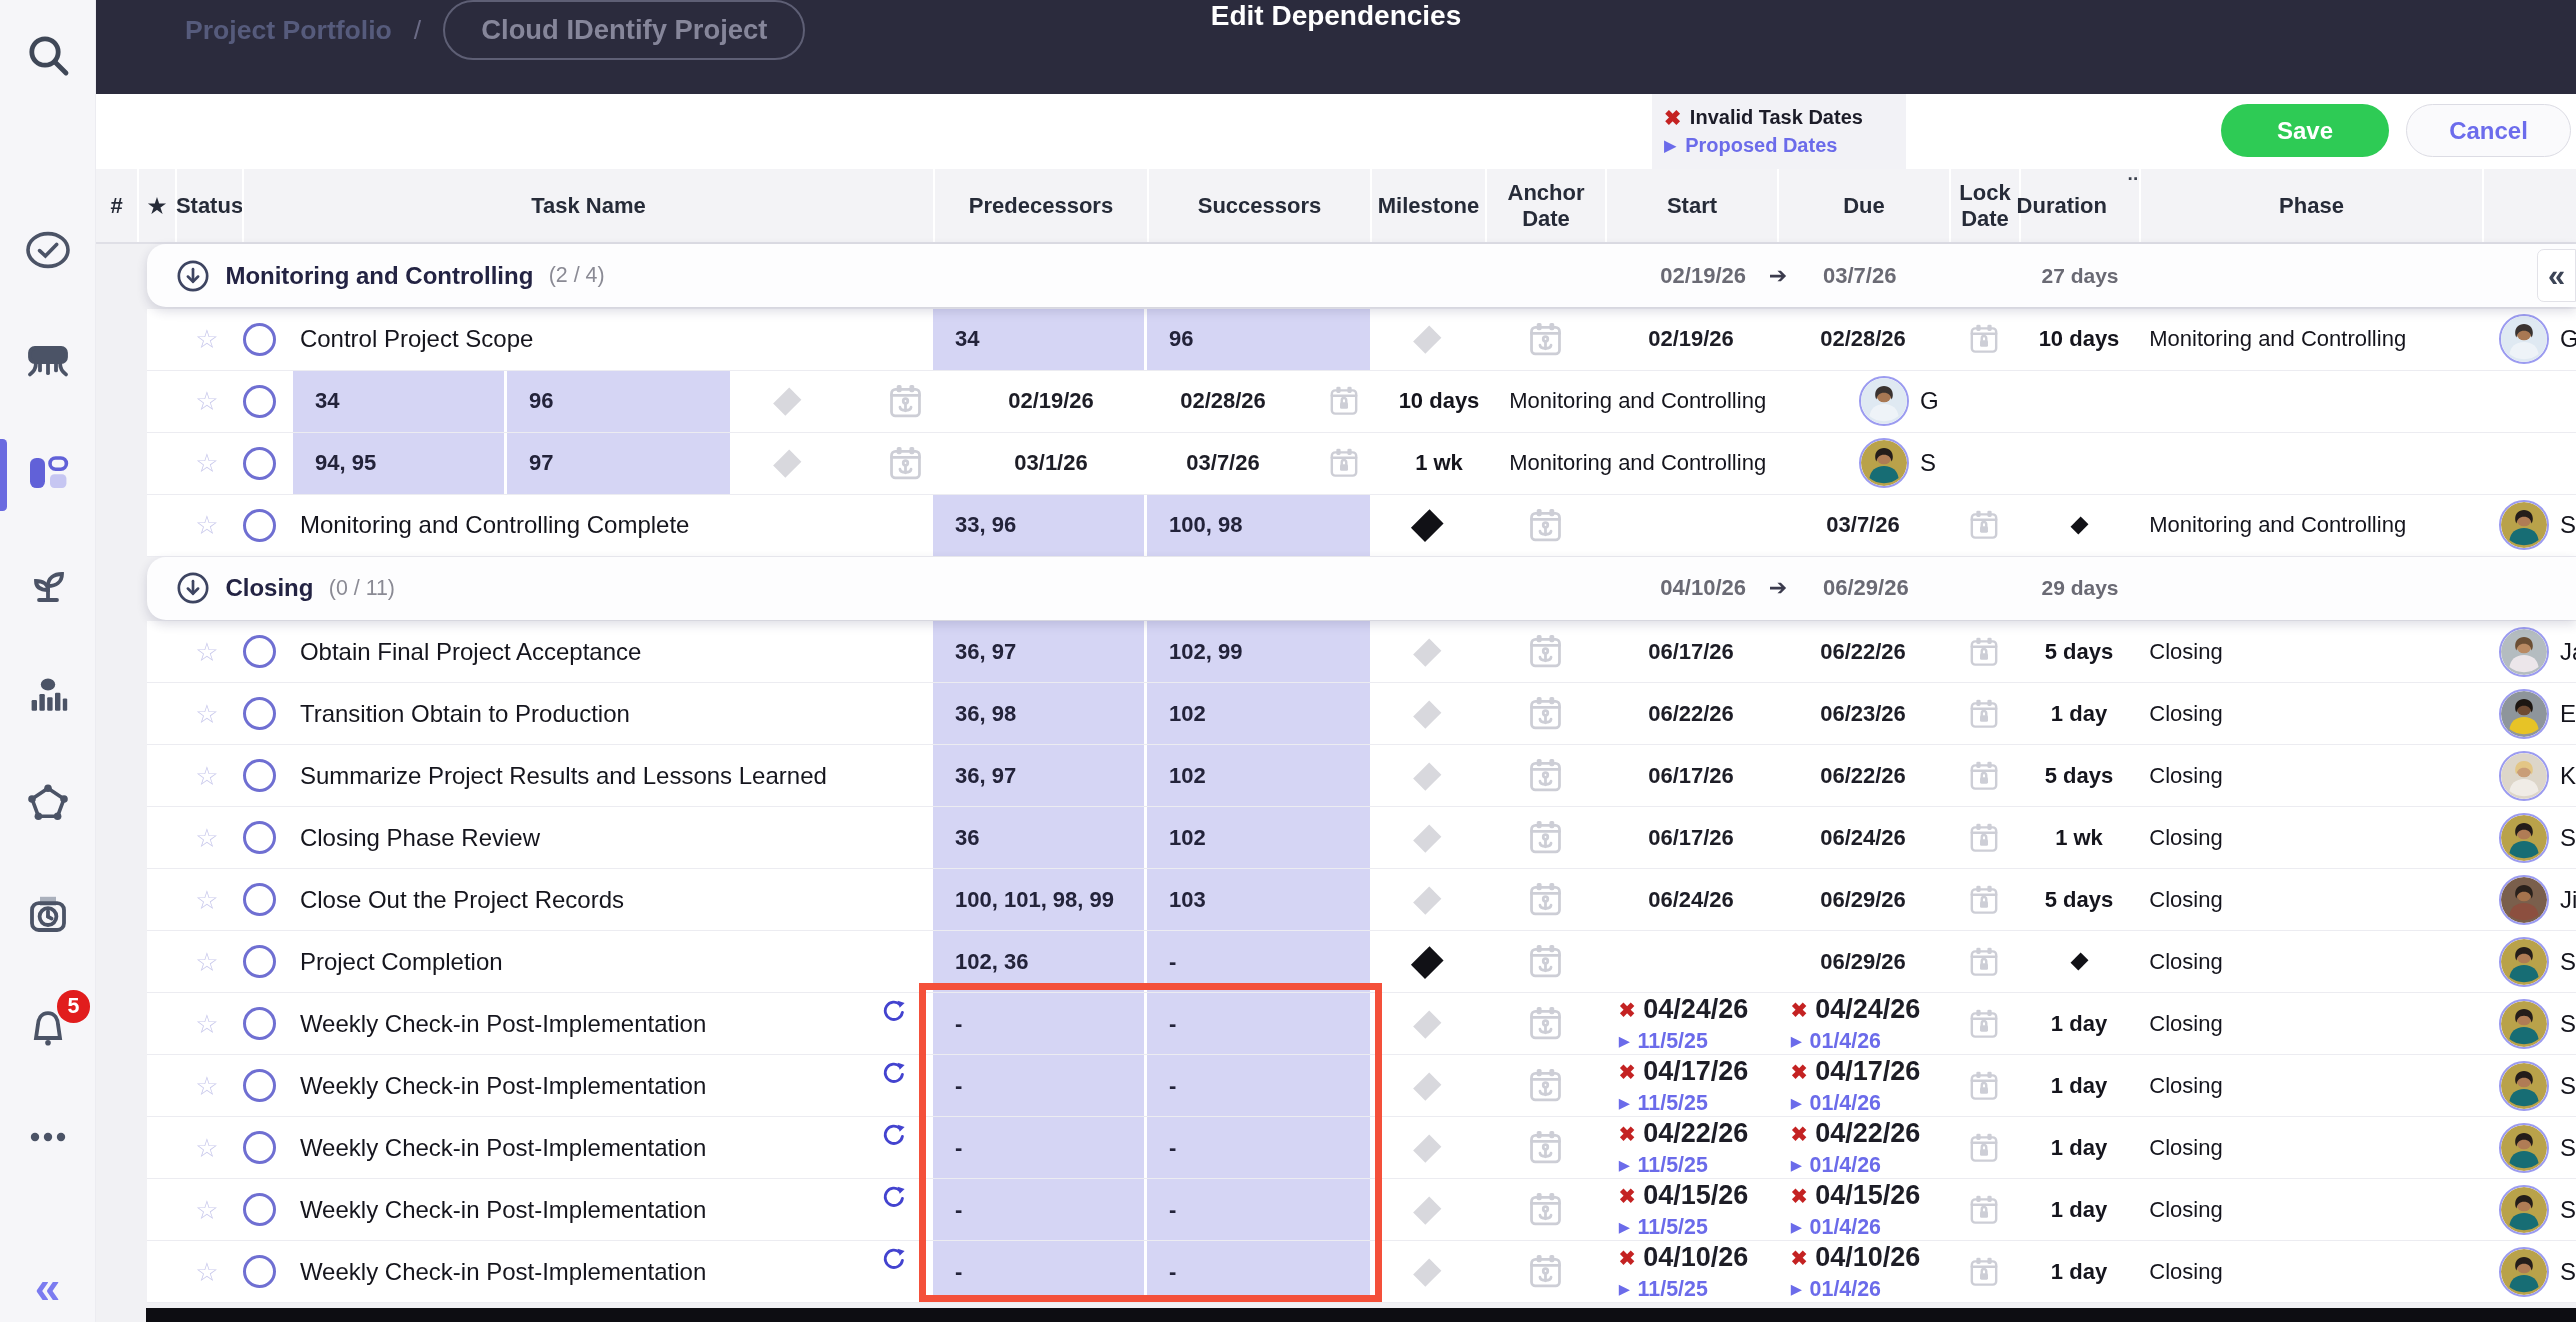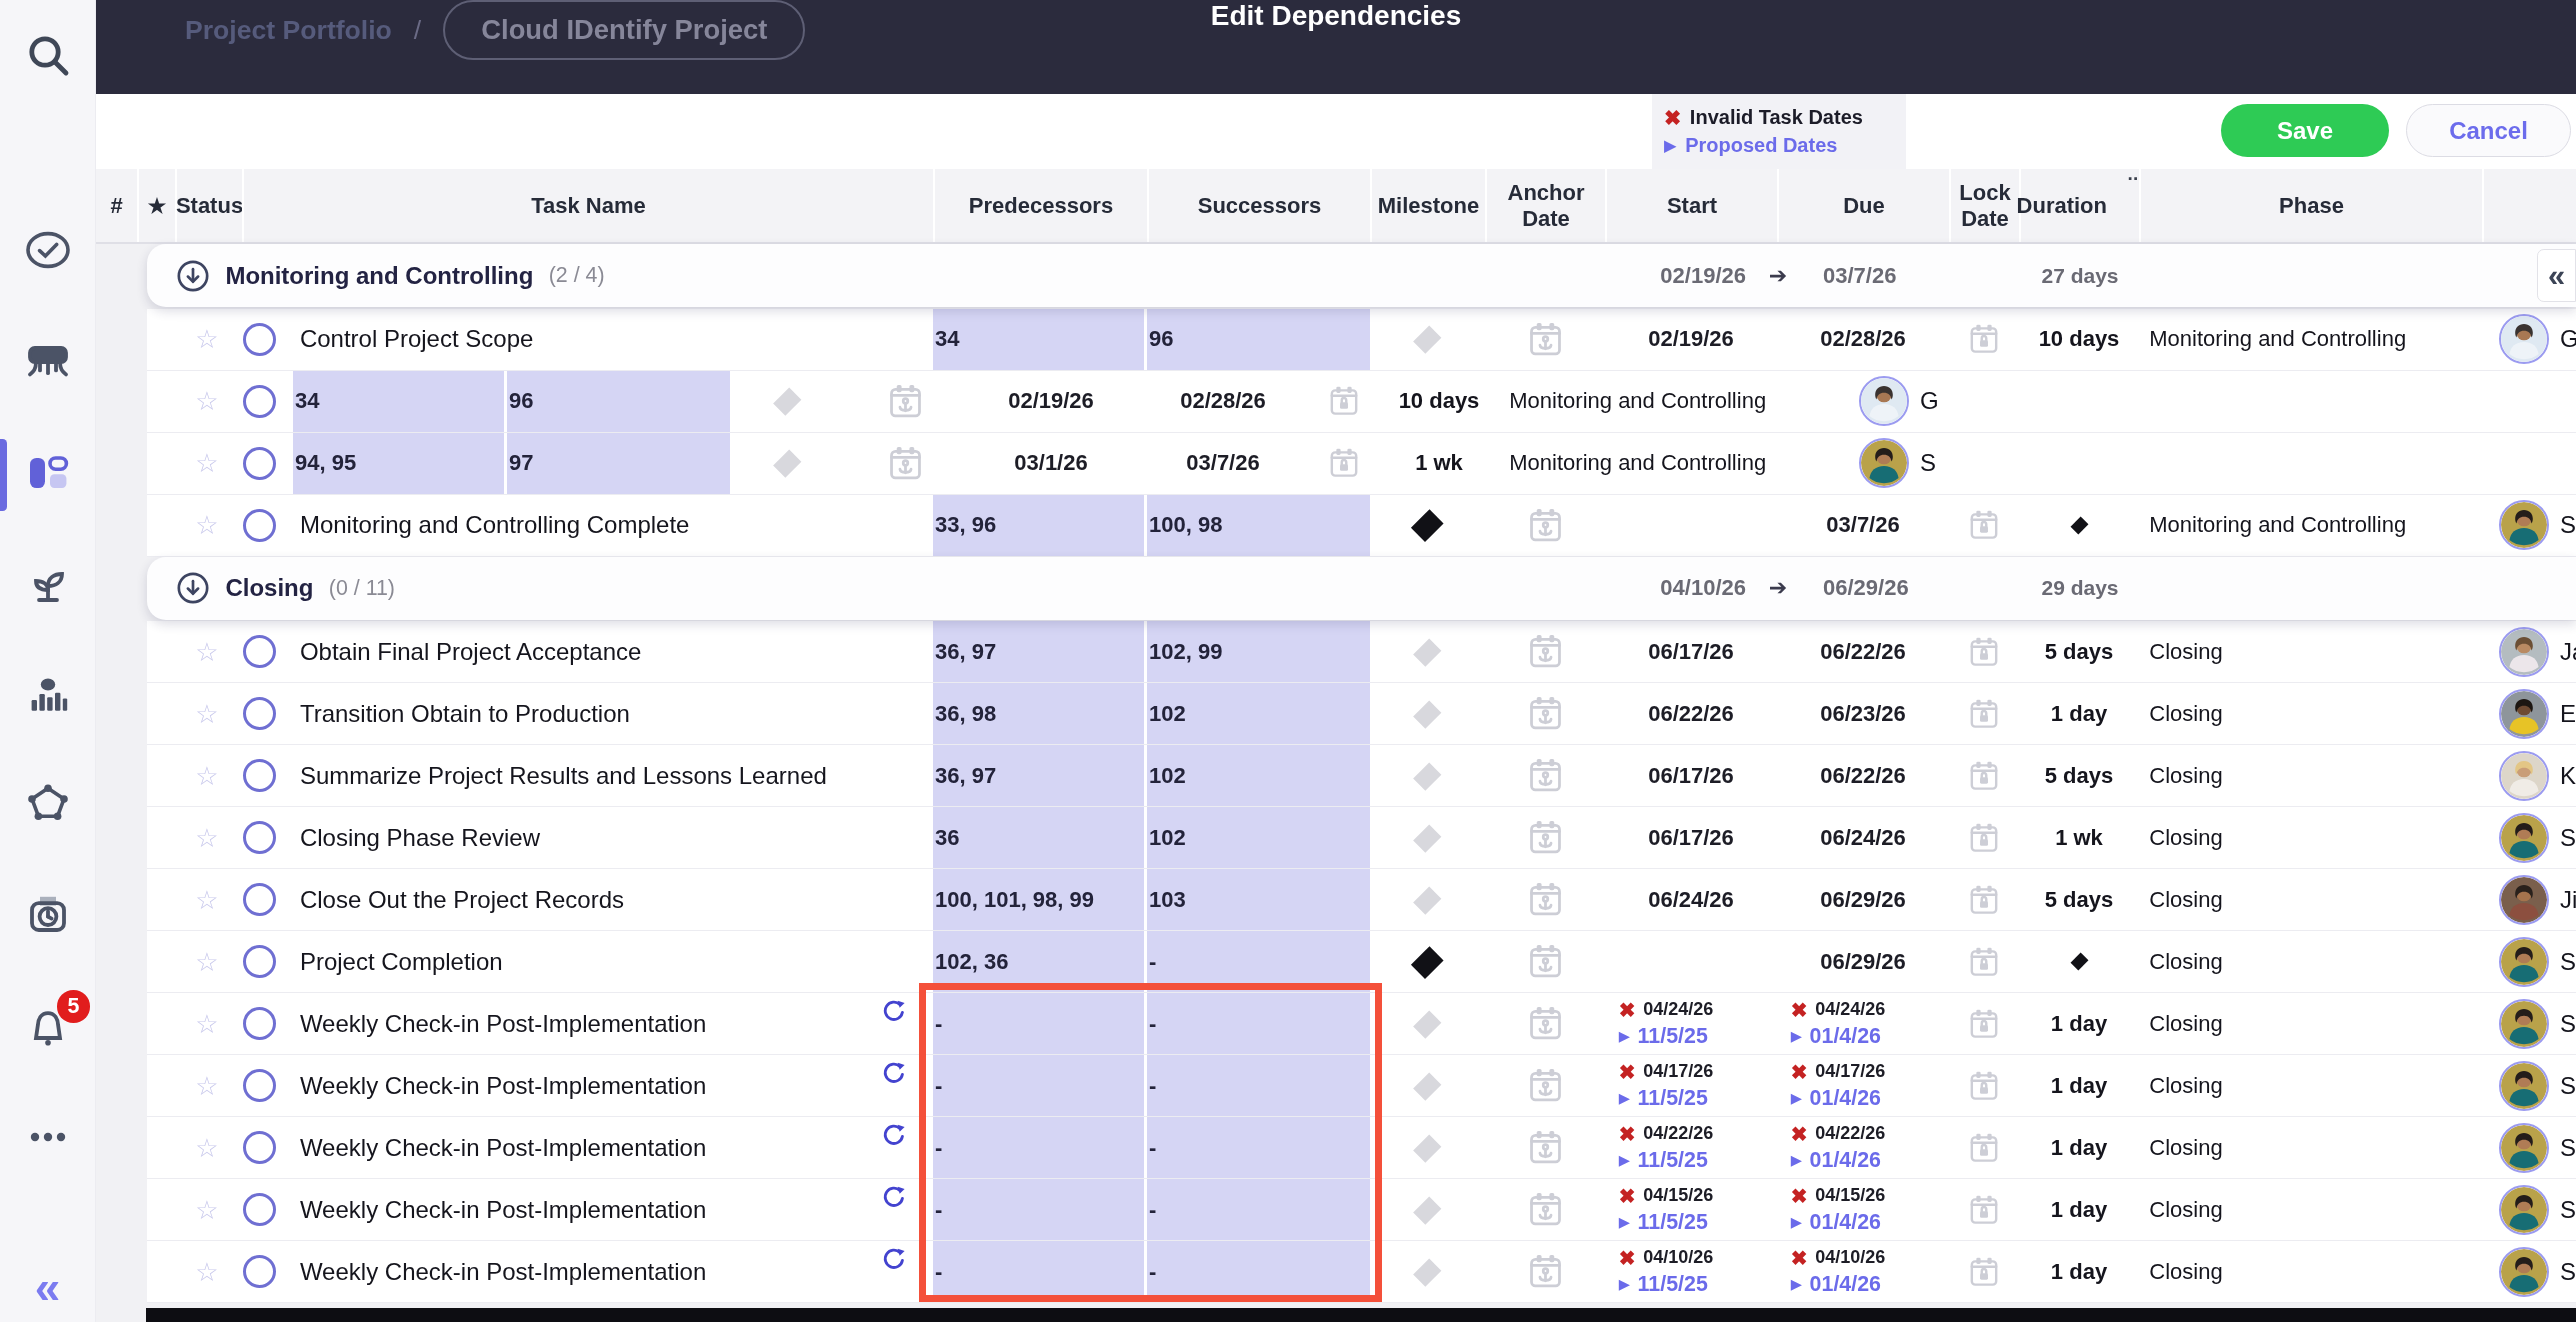--- a/index.html
+++ b/index.html
@@ -90,34 +90,34 @@
   .td-anchor{width:120px; justify-content:center;}
   .td-start{width:172px; justify-content:center;} .td-due{width:172px; justify-content:center;}
   .td-lock{width:70px; justify-content:center;} .td-dur{width:120px; justify-content:center;}
   .td-phase{width:343px; padding-left:10.3px;} .td-assignee{flex:1; padding-left:17px; overflow:hidden;}
 
   .star-glyph { font-size:26px; color:#c9c9ec; line-height:1; }
   .status-circle { width:33px; height:33px; border:3.4px solid #6f6fd2; border-radius:50%; background:#fff; }
   .task-name { font-size:24px; color:#15151d; font-weight:500; white-space:nowrap; }
   .recurring { position:absolute; right:26px; top:4.3px; width:26px; height:26px; }
 
-  .cell-lav { background:#d5d5f4; font-size:22px; font-weight:600; color:#23233a; padding-left:2px; }
+  .cell-lav { background:#d5d5f4; font-size:22px; font-weight:600; color:#23233a; padding-left:22px; }
   .td-pred.cell-lav { border-right:3.4px solid #fff; }
 
   .diamond { width:20.6px; height:20.6px; transform:rotate(45deg) scale(0.82,1.08); background:#d8d8dd; }
   .diamond.on { background:#111116; transform:rotate(45deg) scale(0.95,1.25); }
   .diamond-small { width:13px; height:13px; transform:rotate(45deg) scale(0.85,1.1); background:#111116; }
 
   .date-plain { font-size:22px; font-weight:600; color:#1d1d26; }
   .date-invalid { display:none; }
   .row.invalid .date-invalid { display:flex; flex-direction:column; gap:3.4px; width:100%; padding-left:13.7px; }
   .row.invalid .td-start, .row.invalid .td-due { justify-content:flex-start; }
   .inv-line { display:flex; align-items:center; gap:7.7px; }
   .inv-x { color:#c42222; font-size:20px; font-weight:bold; line-height:1; }
-  .inv-date { font-size:18px; font-weight:600; color:#1d1d26; }
+  .inv-date { font-size:27px; font-weight:600; color:#1d1d26; }
   .prop-arrow { color:#6b6bea; font-size:14.6px; line-height:1; }
   .prop-date { font-size:21.4px; font-weight:600; color:#6b6bea; }
 
   .dur-text { font-size:22px; font-weight:600; color:#15151d; }
   .phase-text { font-size:22px; color:#15151d; font-weight:500; white-space:nowrap; }
 
   .avatar { width:50px; height:50px; border-radius:50%; flex:0 0 50px;
     border:2.6px solid #9b9bf0; overflow:hidden; }
   .assignee-name { margin-left:11px; font-size:24px; color:#15151d; font-weight:500; white-space:nowrap; }
 

